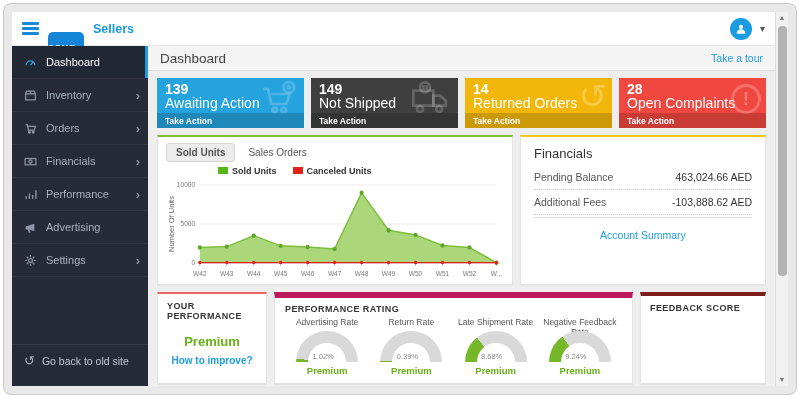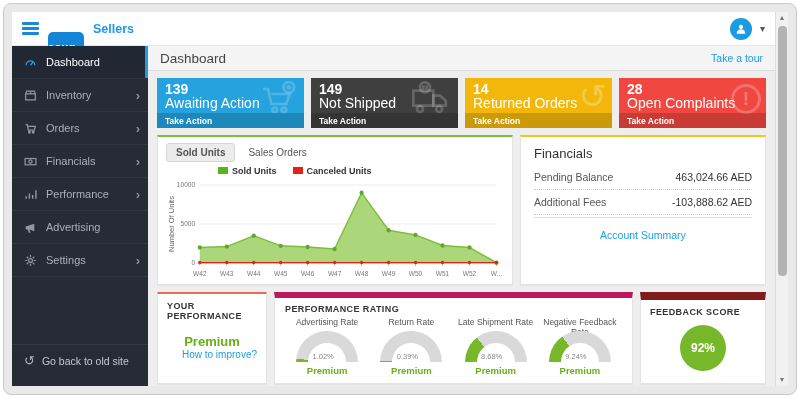--- a/index.html
+++ b/index.html
@@ -66,24 +66,24 @@
   .fin-row:last-of-type { border-bottom:none; }
   .fin-label { font-size:10.5px; color:#555; }
   .fin-value { font-size:10.5px; color:#333; }
   .fin-link-wrap { border-top:1px solid #ddd; margin-top:2px; padding-top:7px; text-align:center; }
   .fin-link { font-size:10.5px; color:#1e9de0; cursor:pointer; }
 
   
   .bottom-row { display:flex; gap:7px; }
   .perf-panel { flex:0 0 110px; height:92px; border-top:2px solid #e8695f; padding:7px 9px; }
   .rating-panel { flex:1; height:92px; border-top:6px solid #be185d; padding:6px 10px; }
-  .score-panel { flex:0 0 126px; height:92px; border-top:8px solid #7f1d1d; padding:7px 9px; }
+  .score-panel { flex:0 0 126px; height:92px; border-top:4px solid #7f1d1d; padding:7px 9px; }
   .mini-title { font-size:9px; font-weight:bold; color:#333; letter-spacing:.4px; }
   .perf-status { text-align:center; font-size:13px; font-weight:bold; color:#67b117; margin-top:13px; }
-  .perf-link { text-align:right; font-size:10px; color:#1e9de0; cursor:pointer; }
+  .perf-link { text-align:center; font-size:10px; color:#1e9de0; margin-top:6px; cursor:pointer;font-weight:bold; }
 
   .gauges { display:flex; margin-top:3px; }
   .gauge-col { flex:1; text-align:center; }
   .gauge-label { font-size:8.5px; color:#555; height:11px; }
   .gauge { width:62px; height:31px; position:relative; overflow:hidden; margin:3px auto 0; }
   .gauge .arc { width:62px; height:62px; border-radius:50%; }
   .gauge .hole { position:absolute; left:12px; top:12px; width:38px; height:38px; border-radius:50%; background:#fff; }
   .gauge .gval { position:absolute; bottom:1px; left:0; right:8px; text-align:center; font-size:7.5px; color:#888; }
   .gauge-status { font-size:9.5px; font-weight:bold; color:#67b117; margin-top:3px; }
 
@@ -400,21 +400,20 @@
                       <div class="hole"></div>
                       <div class="gval">9.24%</div>
                     </div>
                 <div class="gauge-status">Premium</div>
               </div>
             </div>
           </div>
 
           <div class="panel score-panel">
             <div class="mini-title">FEEDBACK SCORE</div>
-            <div class="score-circle">92%</div>
           </div>
         </div>
       </div>
     </div>
   </div>
 
   <div class="scrollbar">
     <div class="sb-arrow">▲</div>
     <div class="sb-thumb"></div>
     <div class="sb-arrow sb-bottom">▼</div>

